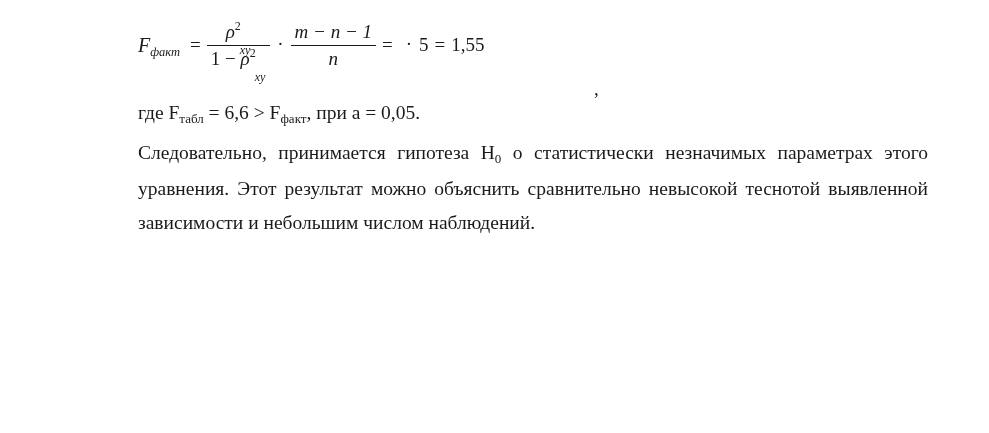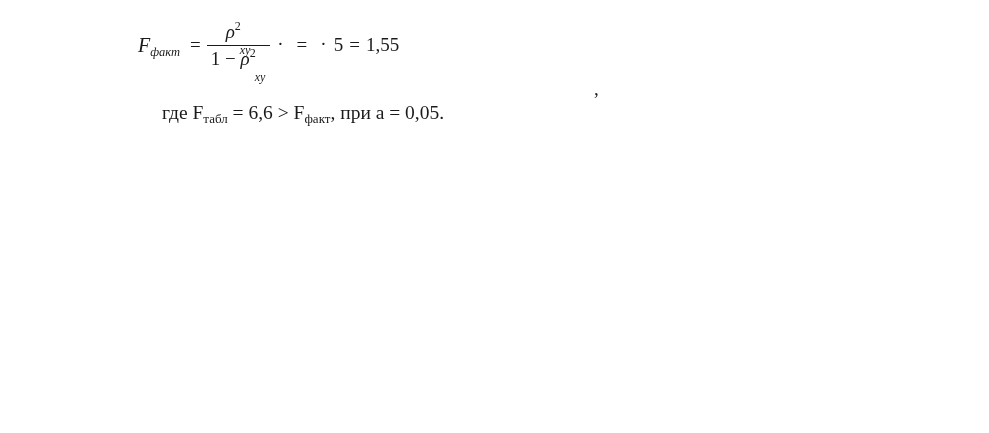--- a/index.html
+++ b/index.html
@@ -94,21 +94,20 @@
   }
 
   
   .para {
     font-size: 19.5px;
     line-height: 34px;
     margin: 0;
   }
   .where-line {
     margin-top: 20px;
-    margin-left: 24px;
   }
   .body-para {
     margin-top: 4px;
     text-align: justify;
     width: 790px;
   }
   .isub {
     font-size: 13px;
     position: relative;
     top: 4px;
@@ -145,29 +144,35 @@
           <span class="plain">1 − </span><span class="rho-wrap">
               <span class="rho">ρ</span>
               <span class="rho-sup">2</span>
               <span class="rho-sub">xy</span>
             </span>
         </span>
       </span>
 
       <span class="dot">·</span>
 
+      <span class="frac">
+        <span class="num num-mnl">m − n − 1</span>
+        <span class="bar"></span>
+        <span class="den den-n">n</span>
+      </span>
 
       <span class="eq">=</span>
 
 
       <span class="dot">·</span>
       <span class="plain">5</span>
       <span class="eq">=</span>
       <span class="plain">1,55</span>
     </div>
 
     <span class="comma-tail">,</span>
 
     <p class="para where-line"><span>где F</span><span class="isub">табл</span><span> = 6,6 &gt; F</span><span class="isub">факт</span><span>, при a = 0,05.</span></p>
 
+    <p class="para body-para"><span>Следовательно, принимается гипотеза H</span><span class="nsub">0</span><span> о статистически незначимых параметрах этого уравнения. Этот результат можно объяснить сравнительно невысокой теснотой выявленной зависимости и небольшим числом наблюдений.</span></p>
 
   </div>
 </div>
 
 </body></html>

